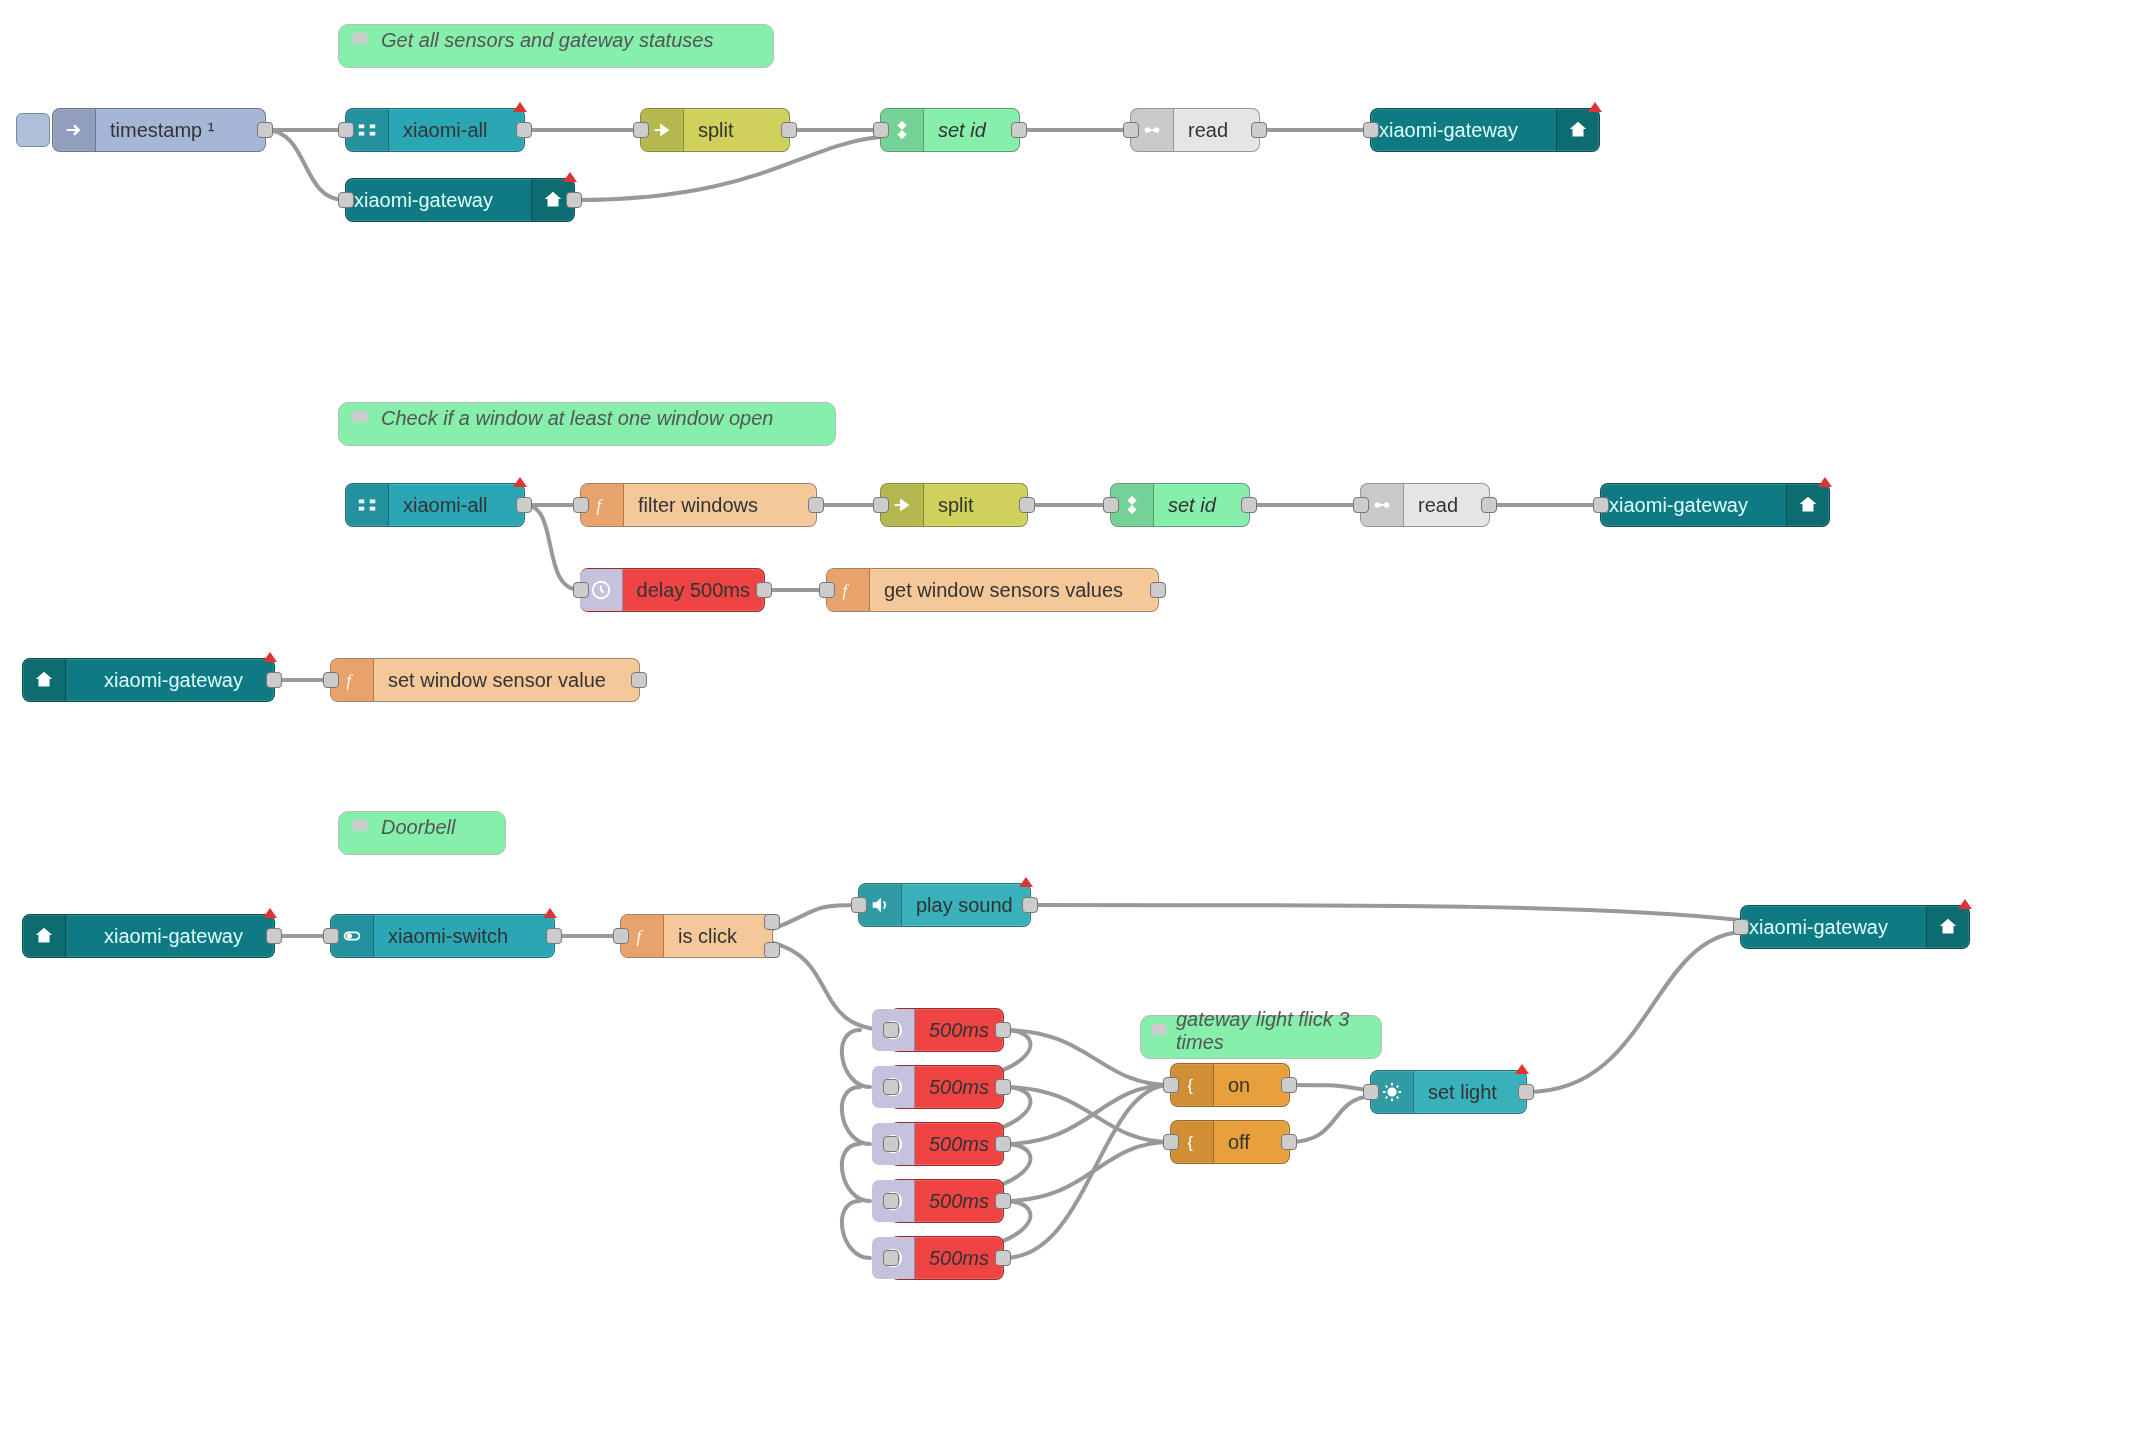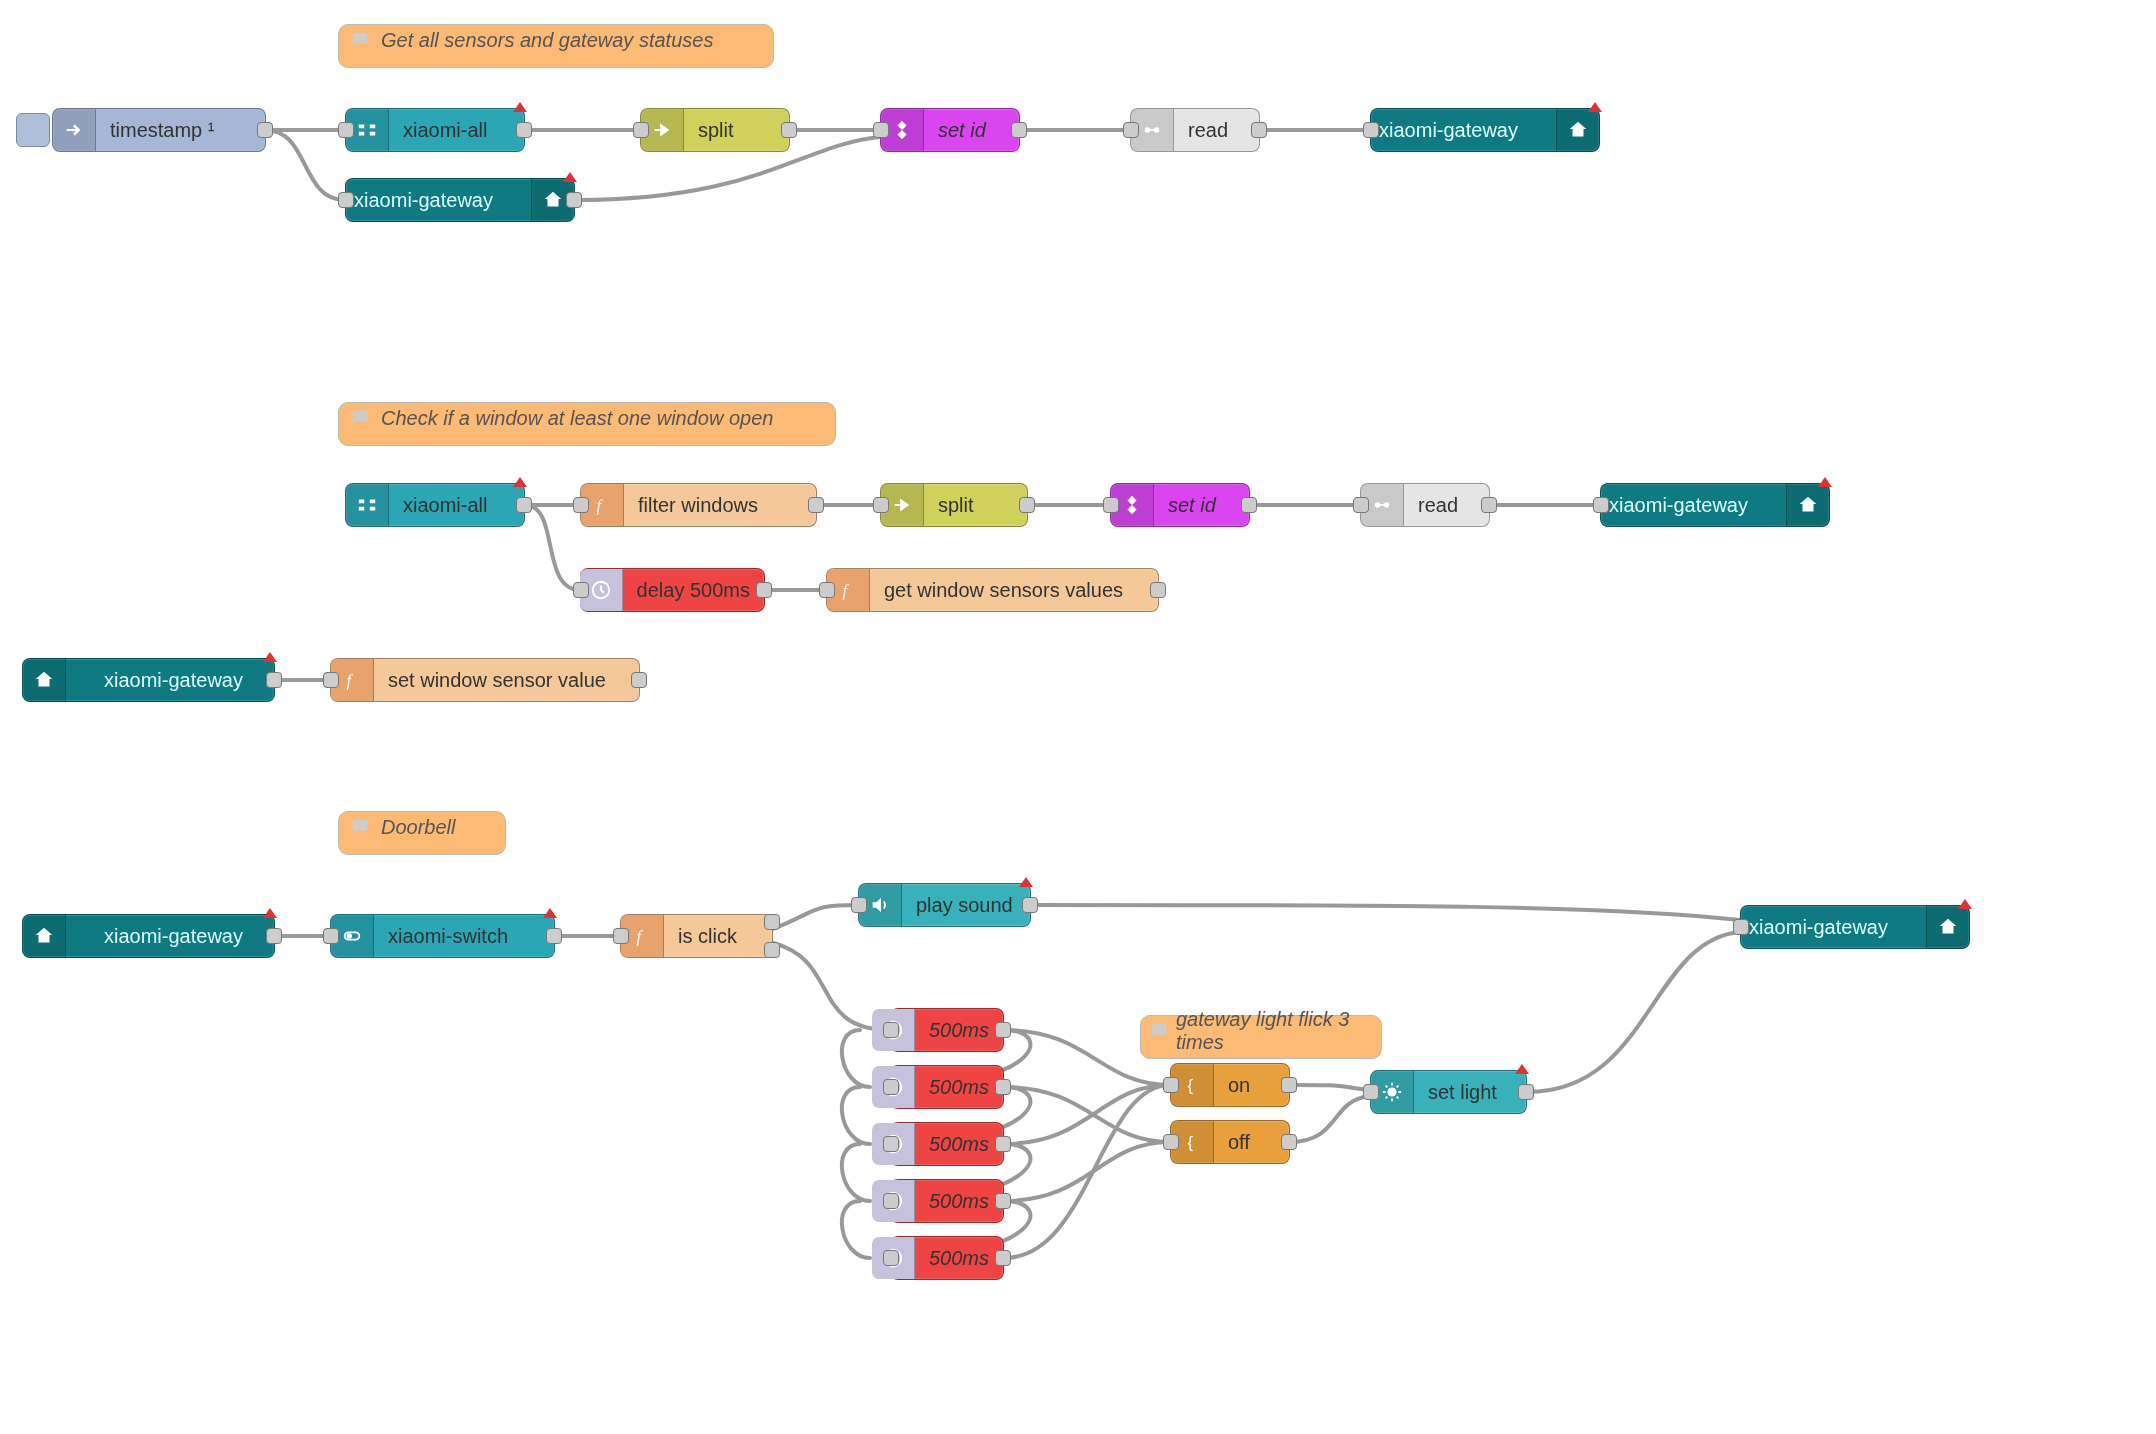--- a/index.html
+++ b/index.html
@@ -83,21 +83,21 @@
     transform: translateY(-50%);
   }
   .port.in  { left: -8px; }
   .port.out { right: -8px; }
   .port.out2 { right: -8px; top: calc(50% + 14px); }
   .port.out0 { right: -8px; top: calc(50% - 14px); }
   
   .comment {
     position: absolute;
     height: 44px;
-    background: #fdba74;
+    background: #86efac;
     border: 1px solid #bbb;
     border-radius: 10px;
     display: flex;
     align-items: center;
     padding: 0 16px 12px 0;
     box-sizing: border-box;
     font-style: italic;
     color: #555;
   }
   .comment .cicon {
@@ -114,21 +114,21 @@
     border-radius: 6px;
     background: #b0bfd9;
     border: 1px solid #7a8aa8;
     box-sizing: border-box;
   }
   
   .c-inject   { background: #a6b6d6; }
   .c-homekit  { background: #2aa6b5; }
   .c-teal     { background: #0f7a82; gap: 24px; }
   .c-yellow   { background: #cfd15a; }
-  .c-change   { background: #d946ef; }
+  .c-change   { background: #86efac; }
   .c-link     { background: #e5e5e5; }
   .c-func     { background: #f5c89a; }
   .c-delay    { background: #ef4444; }
   .c-template { background: #e8a03c; }
   .c-teal2    { background: #38b1bb; }
 
   .c-inject  .icon, .c-link .icon, .c-teal2 .icon, .c-homekit .icon, .c-teal .icon { background: rgba(0,0,0,0.12); }
   .c-yellow  .icon, .c-change .icon { background: rgba(0,0,0,0.12); }
   .c-func    .icon { background: #e8a36c; }
   .c-delay   .icon { background: #c6c2de; }

